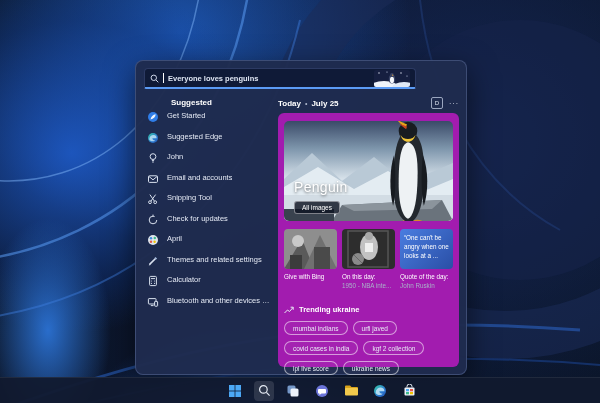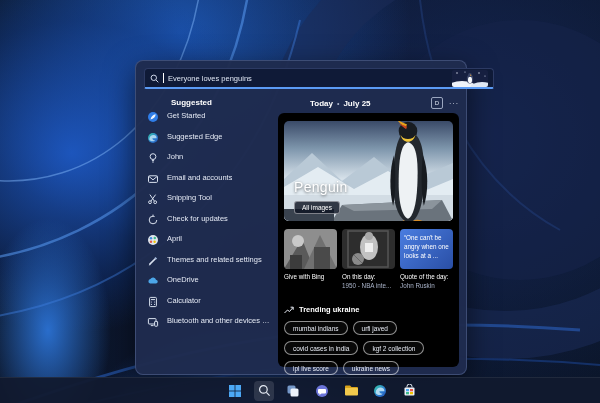--- a/index.html
+++ b/index.html
@@ -12,42 +12,42 @@
       radial-gradient(220px 150px at 40% 106%, rgba(38,99,210,.85), transparent 70%),
       radial-gradient(260px 240px at 12% 38%, rgba(31,94,208,.85), rgba(18,58,140,.35) 55%, transparent 75%),
       radial-gradient(330px 300px at 30% 8%, rgba(34,108,226,.7), transparent 70%),
       radial-gradient(430px 390px at 80% 35%, rgba(23,42,92,.8), transparent 75%),
       linear-gradient(110deg,#0a1220 0%,#0c1730 45%,#0a1426 100%);}
   .wallpaper svg{position:absolute;inset:0;}
   
   .flyout{position:absolute;left:135px;top:60px;width:330px;height:313px;
     background:rgba(31,43,78,.97);border:1px solid rgba(120,140,190,.35);border-radius:8px;
     box-shadow:0 10px 30px rgba(0,0,0,.55);color:#e9edf6;}
-  .searchbar{position:absolute;left:8px;top:7px;width:350px;height:21px;box-sizing:border-box;
+  .searchbar{position:absolute;left:8px;top:7px;width:272px;height:21px;box-sizing:border-box;
     background:#0f1a37;border:1px solid #2c3a63;border-bottom:2px solid #5b9bf5;
-    border-radius:4px 4px 2px 2px;display:flex;align-items:center;padding:0 5px;gap:4px;}
+    border-radius:4px 4px 2px 2px;display:flex;align-items:center;padding:0 5px;gap:4px;font-weight:bold;}
   .searchbar .mag{flex:0 0 auto;display:flex;}
   .caret{width:1px;height:10px;background:#fff;}
   .query{font-size:7.5px;color:#dfe6f3;white-space:nowrap;}
   .sb-illus{margin-left:auto;width:36px;height:17px;border-radius:2px;overflow:hidden;flex:0 0 auto;}
   
   .sg-title{position:absolute;left:11px;top:37px;font-size:8px;font-weight:bold;color:#fff;margin-left:24px;}
   .sg-list{position:absolute;left:8px;top:50px;width:128px;}
   .sg-item{height:20.5px;display:flex;align-items:flex-start;gap:8px;padding-left:3px;border-radius:4px;cursor:default;}
   .sg-item .ic{width:12px;height:12px;flex:0 0 auto;display:flex;}
   .sg-item .lb{font-size:7.5px;color:#e4e9f4;white-space:nowrap;overflow:hidden;text-overflow:ellipsis;max-width:108px;}
   
   .today-row{position:absolute;left:142px;top:36px;width:181px;display:flex;align-items:center;}
-  .today-row .t1{font-size:8px;font-weight:bold;color:#fff;margin-left:32px;}
+  .today-row .t1{font-size:8px;font-weight:bold;color:#fff;}
   .today-row .sep{font-size:7px;color:#aeb8cd;margin:0 4px;}
   .today-row .t2{font-size:8px;font-weight:bold;color:#fff;}
   .d-badge{margin-left:auto;width:10px;height:10px;border:1px solid #9aa6bf;border-radius:2px;
     font-size:6px;color:#dfe6f3;display:flex;align-items:center;justify-content:center;}
   .more-btn{margin-left:6px;font-size:7px;color:#cfd6e4;letter-spacing:1px;}
-  .inset{position:absolute;left:142px;top:52px;width:181px;height:254px;background:#000000;border-radius:6px;}
+  .inset{position:absolute;left:142px;top:52px;width:181px;height:254px;background:#a21caf;border-radius:6px;}
   
   .hero{position:absolute;left:6px;top:8px;width:169px;height:100px;border-radius:5px;overflow:hidden;
     background:linear-gradient(180deg,#3a4a68 0%,#7f97ad 28%,#d7e2ea 58%,#aebecb 80%,#8d9aa6 100%);}
   .hero svg.bg{position:absolute;inset:0;}
   .penguin{position:absolute;left:96px;top:-6px;width:56px;height:118px;z-index:3;}
   .hero-title{position:absolute;left:10px;bottom:26px;z-index:4;font-size:14px;color:#fff;
     text-shadow:0 1px 3px rgba(0,0,0,.6);letter-spacing:.3px;}
   .all-images{position:absolute;left:10px;bottom:7px;z-index:4;font-size:6.5px;color:#fff;
     background:rgba(14,19,34,.82);border:1px solid rgba(255,255,255,.45);border-radius:3px;padding:2px 7px;}
   
@@ -209,28 +209,20 @@
         <span class="ic">
           <svg width="12" height="12" viewBox="0 0 12 12">
               <line x1="2.6" y1="9.4" x2="8.8" y2="3.2" stroke="#d8e0ee" stroke-width="1.6"></line>
               <path d="M1.8,10.4 L2.3,8.7 L3.5,9.9 Z" fill="#d8e0ee"></path>
               <line x1="8" y1="2.4" x2="9.6" y2="4" stroke="#9fb6da" stroke-width="1.4"></line>
             </svg>
         </span>
         <span class="lb">Themes and related settings</span>
       </div>
 
-      <div class="sg-item">
-        <span class="ic">
-          <svg width="12" height="12" viewBox="0 0 12 12">
-              <path d="M3.1,8.6 a2.3,2.3 0 0 1 0.3,-4.5 a3,3 0 0 1 5.6,0.6 a1.9,1.9 0 0 1 -0.4,3.9 Z" fill="#4ca6e8"></path>
-            </svg>
-        </span>
-        <span class="lb">OneDrive</span>
-      </div>
 
       <div class="sg-item">
         <span class="ic">
           <svg width="12" height="12" viewBox="0 0 12 12">
               <rect x="2.6" y="1.4" width="6.8" height="9.2" rx="1" fill="none" stroke="#d8e0ee" stroke-width="1"></rect>
               <line x1="4" y1="3.6" x2="8" y2="3.6" stroke="#d8e0ee" stroke-width="1"></line>
               <circle cx="4.4" cy="6" r="0.55" fill="#d8e0ee"></circle>
               <circle cx="7.6" cy="6" r="0.55" fill="#d8e0ee"></circle>
               <circle cx="4.4" cy="8.4" r="0.55" fill="#d8e0ee"></circle>
               <circle cx="7.6" cy="8.4" r="0.55" fill="#d8e0ee"></circle>

